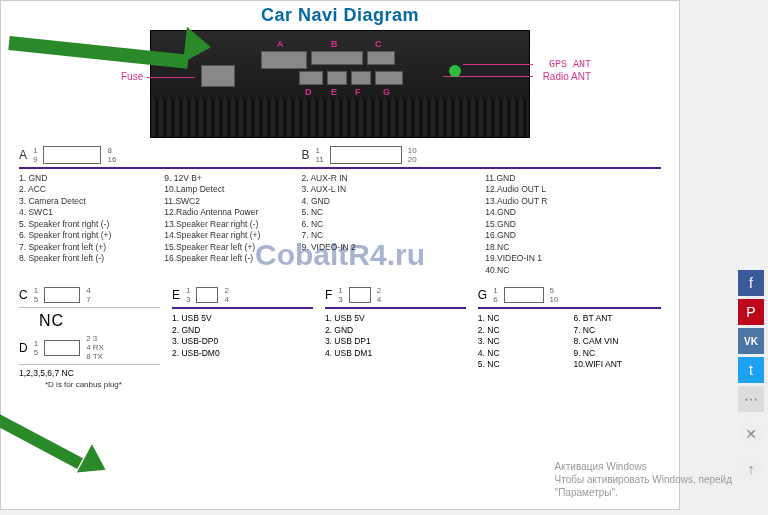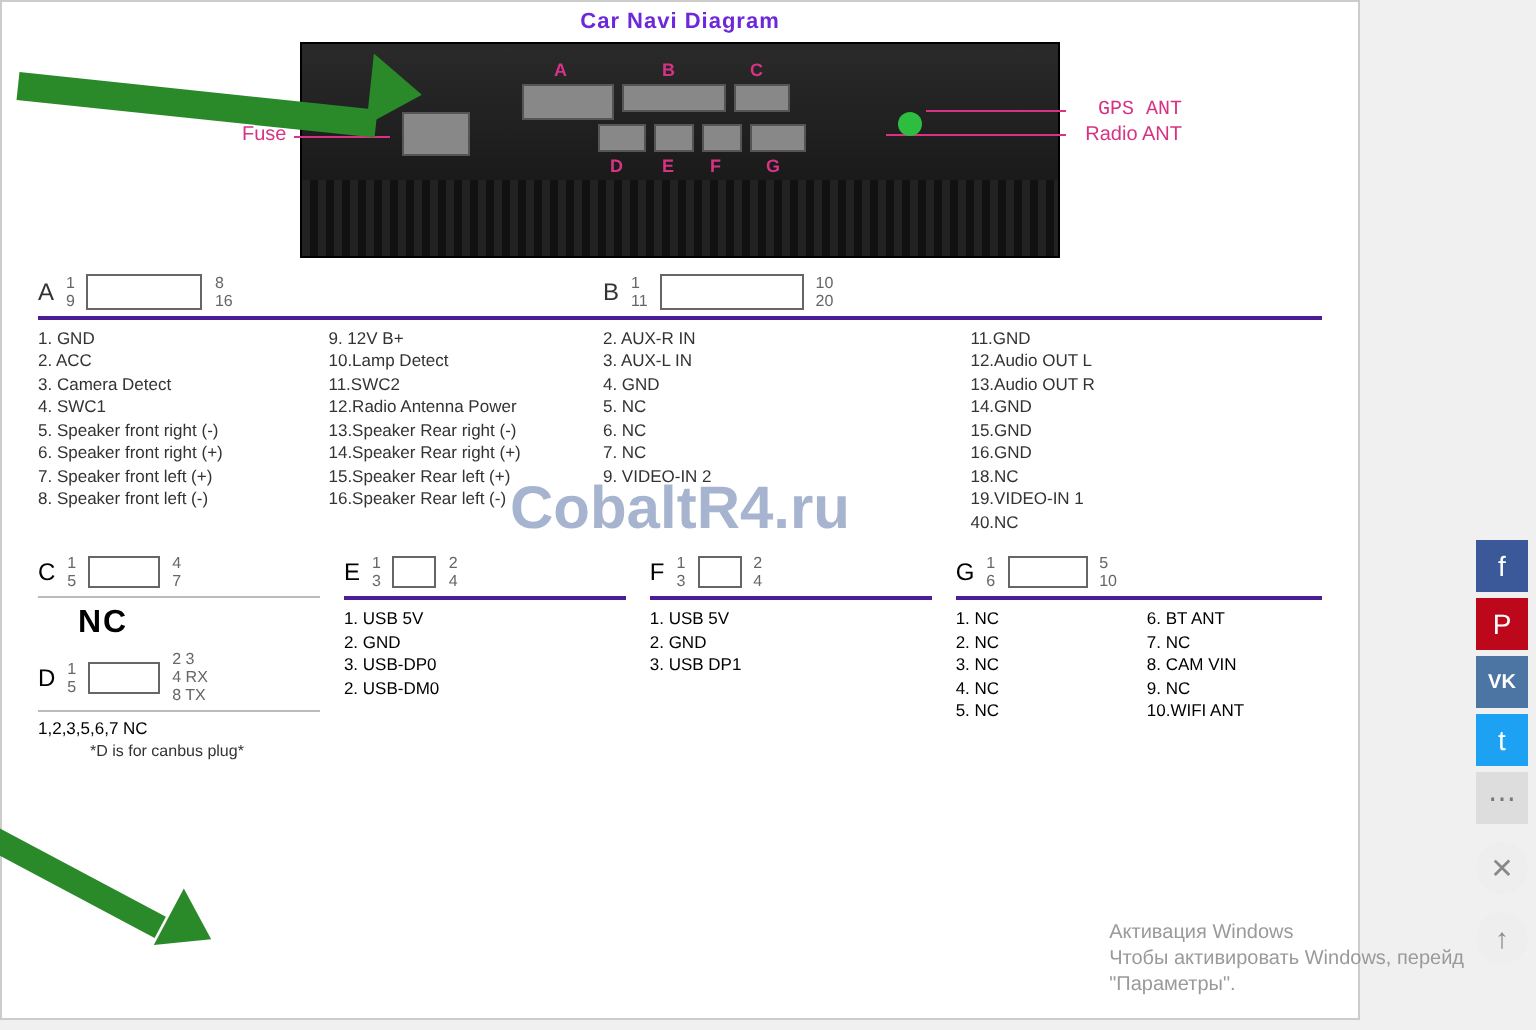--- a/index.html
+++ b/index.html
@@ -1,18 +1,18 @@
 <!DOCTYPE html>
 <html><head>
 <meta charset="utf-8">
 <style>
   * { box-sizing: border-box; margin: 0; padding: 0; }
   body { font-family: Arial, sans-serif; background: #f0f0f0; width: 768px; height: 515px; position: relative; overflow: hidden; }
   .page { background: #fff; width: 680px; height: 510px; position: absolute; left: 0; top: 0; border: 1px solid #ccc; }
-  .title { text-align: center; font-weight: bold; font-size: 11px; color: #6d28d9; padding: 4px 0 2px; letter-spacing: 0.5px; }
+  .title { text-align: center; font-weight: bold; font-size: 18px; color: #0369a1; padding: 4px 0 2px; letter-spacing: 0.5px; }
   .device { width: 380px; height: 108px; background: linear-gradient(#2a2a2a,#111); margin: 2px auto 4px; position: relative; border: 1px solid #000; }
   .device::after { content:""; position:absolute; left:0; right:0; bottom:0; height:38px; background: repeating-linear-gradient(90deg,#222 0 4px,#111 4px 8px); }
   .dev-label { position:absolute; color:#d63384; font-size:10px; }
   .fuse { left:-30px; top:40px; }
   .gps { right:-62px; top:28px;font-family:Liberation Mono, monospace; }
   .radio { right:-62px; top:40px; }
   .line-pink { position:absolute; height:1px; background:#d63384; }
   .dev-conn { position:absolute; background:#888; border:1px solid #555; }
   .dev-letter { position:absolute; color:#d63384; font-size:9px; font-weight:bold; }
   .green-dot { position:absolute; width:12px; height:12px; border-radius:50%; background:#2dbd3f; top:34px; right:68px; }
@@ -29,21 +29,21 @@
   .colB { width:56%; }
   .section-head { display:flex; align-items:center; gap:6px; margin:2px 0 3px; }
   .sec-letter { font-size:12px; font-weight:normal; }
   .conn { display:inline-block; border:1px solid #666; position:relative; background:#fff; }
   .pins { font-size:8px; color:#666; }
   .pinlist { display:grid; grid-template-columns:1fr 1fr; column-gap:8px; line-height:1.35; border-top:2px solid #4c1d95; padding:4px 0 6px; }
   .pinlist1 { grid-template-columns:1fr; }
   .item { white-space:nowrap; overflow:hidden; text-overflow:ellipsis; font-size:8.5px; }
   .bottom-row { display:flex; padding:0 18px; gap:12px; font-size:8.5px; }
   .bcol { flex:1; }
-  .ncbig { font-size:16px; font-weight:bold; margin:4px 0 2px 20px; letter-spacing:1px; }
+  .ncbig { font-size:16px; font-weight:normal; margin:4px 0 2px 20px; letter-spacing:1px; }
   .note { font-size:8px; color:#333; padding:2px 0 0 26px; }
   .watermark { position:absolute; left:50%; top:50%; transform:translate(-50%,-50%); font-size:30px; color:rgba(0,40,120,0.35); font-weight:bold; pointer-events:none; }
   .sidebar { position:absolute; right:4px; top:270px; display:flex; flex-direction:column; gap:3px; }
   .sbtn { width:26px; height:26px; display:flex; align-items:center; justify-content:center; color:#fff; font-size:14px; cursor:pointer; }
   .fb { background:#3b5998; }
   .pn { background:#bd081c; }
   .vk { background:#4c75a3; }
   .tw { background:#1da1f2; }
   .more { background:#ddd; color:#777; }
   .circ { width:26px; height:26px; border-radius:50%; background:#eee; color:#888; display:flex; align-items:center; justify-content:center; font-size:14px; margin-top:6px; cursor:pointer; }
@@ -193,20 +193,21 @@
       <div class="section-head">
         <span class="sec-letter">F</span>
         <span class="pins"><span>1</span><br><span>3</span></span>
         <span class="conn" style="width:22px;height:16px;"></span>
         <span class="pins"><span>2</span><br><span>4</span></span>
       </div>
       <div class="pinlist pinlist1">
         <div class="item">1. USB 5V</div>
         <div class="item">2. GND</div>
         <div class="item">3. USB DP1</div>
+        <div class="item">4. USB DM1</div>
       </div>
     </div>
 
     <div class="bcol" style="flex:1.3">
       <div class="section-head">
         <span class="sec-letter">G</span>
         <span class="pins"><span>1</span><br><span>6</span></span>
         <span class="conn" style="width:40px;height:16px;"></span>
         <span class="pins"><span>5</span><br><span>10</span></span>
       </div>

